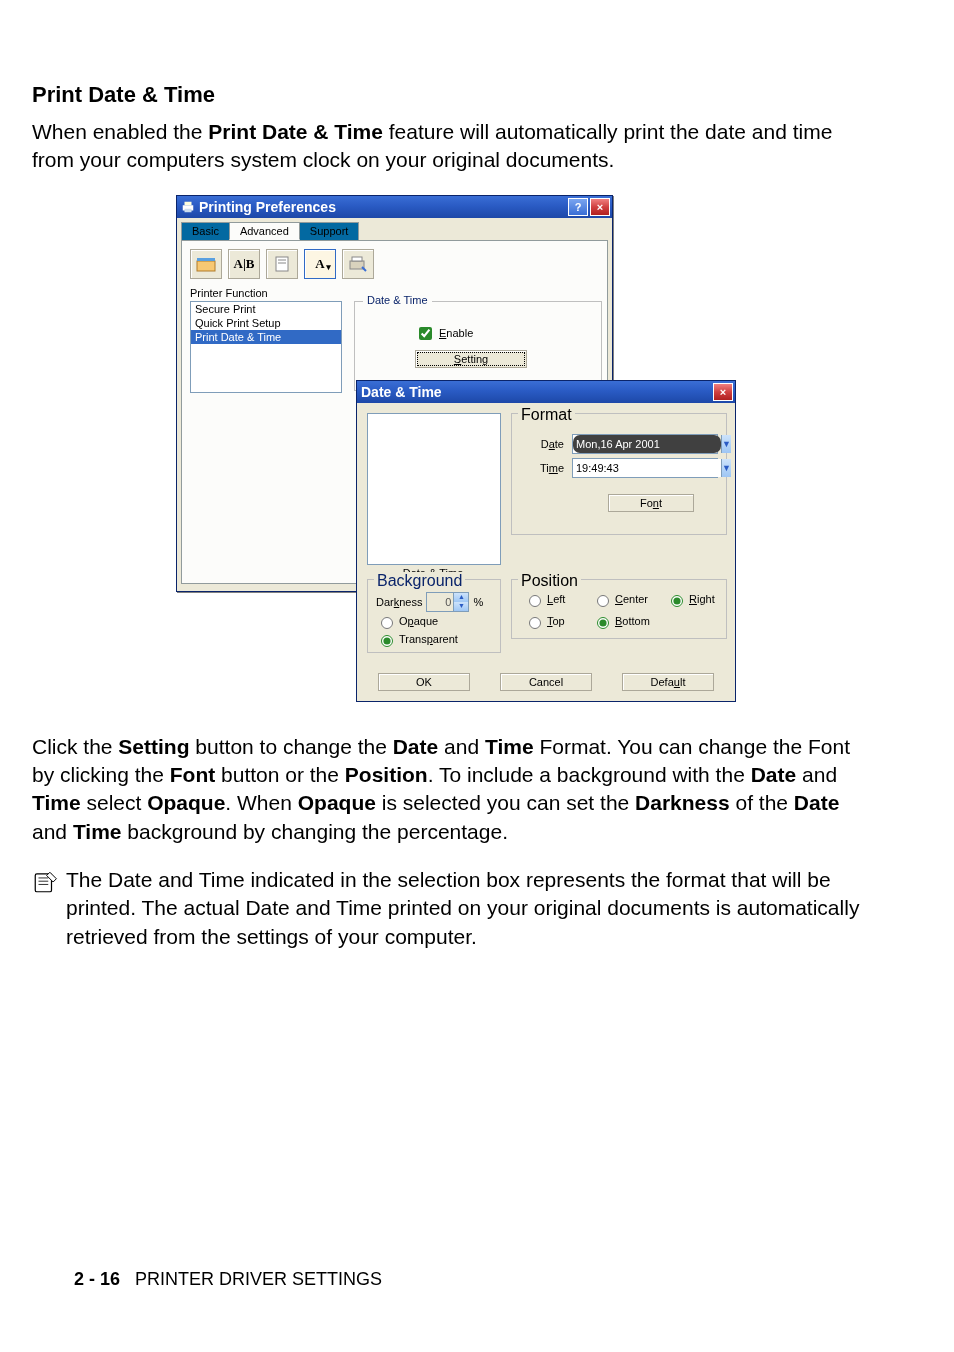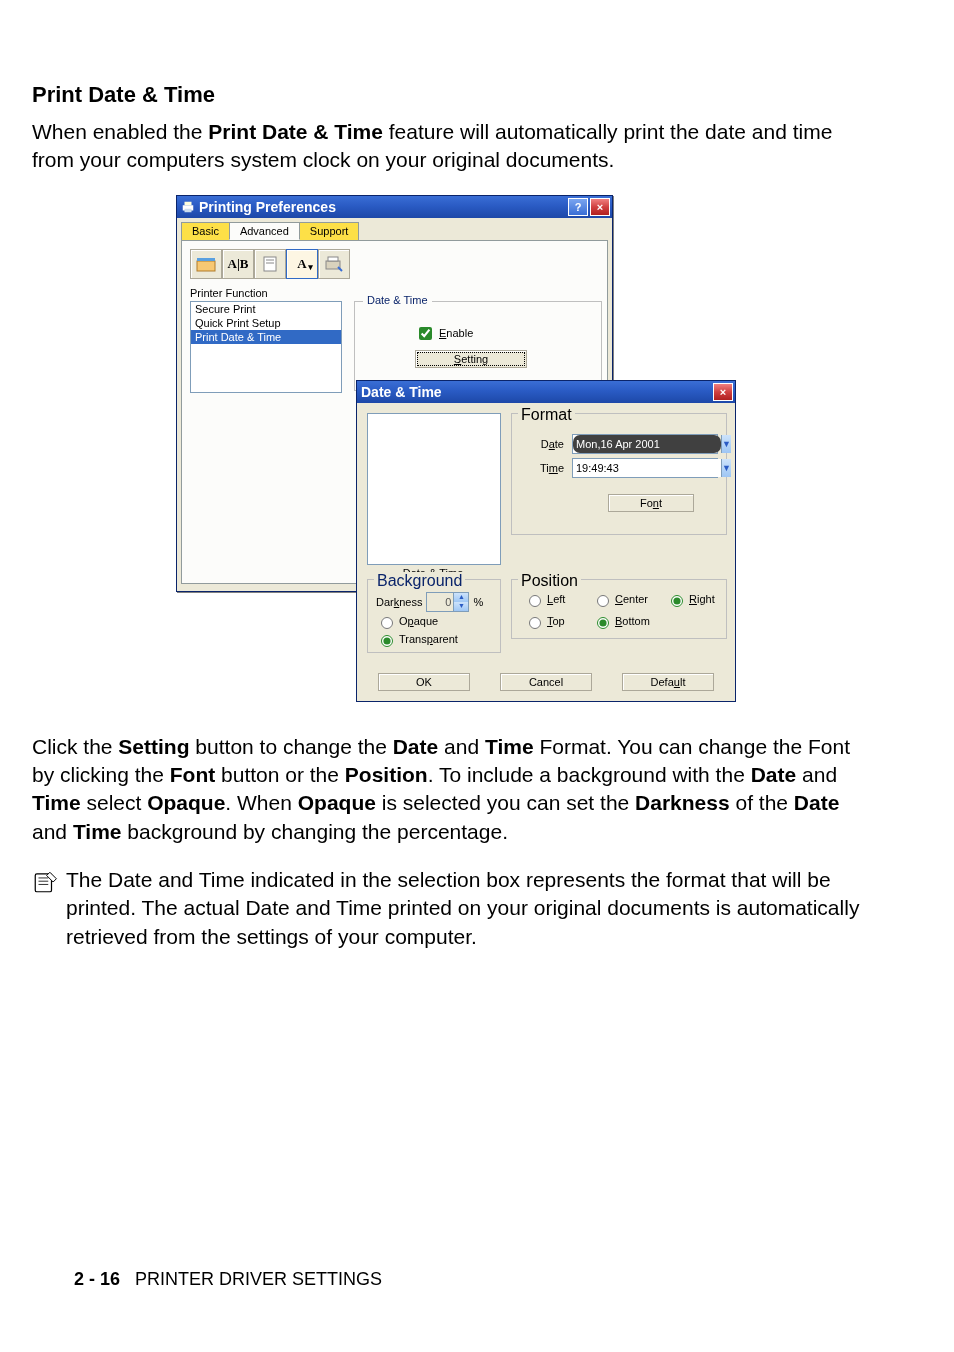--- a/index.html
+++ b/index.html
@@ -95,41 +95,42 @@
   .winbtn.close { background: linear-gradient(#f08080, #d04040, #b02020); }
 
   .tabs {
     display: flex;
     margin: 4px 4px 0 4px;
   }
   .tab {
     padding: 2px 10px;
     border: 1px solid #919b9c;
     border-bottom: none;
-    background: #fde047;
+    background: #0369a1;
     margin-right: -1px;
     position: relative;
   }
   .tab.active {
     background: #fcfcfa;
     border-bottom: 1px solid #fcfcfa;
     z-index: 2;
   }
   .tabpanel {
     margin: 0 4px 4px 4px;
     background: #fcfcfa;
     border: 1px solid #919b9c;
     height: 342px;
     position: relative;
   }
 
   .toolbar {
     position: absolute;
     top: 8px; left: 8px;
     display: flex;
+    gap: 6px;
   }
   .tb-btn {
     width: 30px; height: 28px;
     background: #ece9d8;
     border: 1px solid #aca899;
     display: flex; align-items: center; justify-content: center;
     font-weight: bold; font-size: 13px;
     font-family: "Times New Roman", serif;
     box-shadow: inset 1px 1px 0 #fff;
   }

